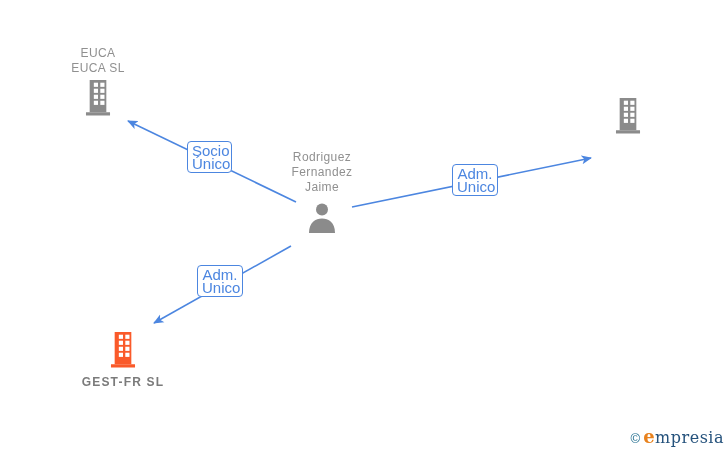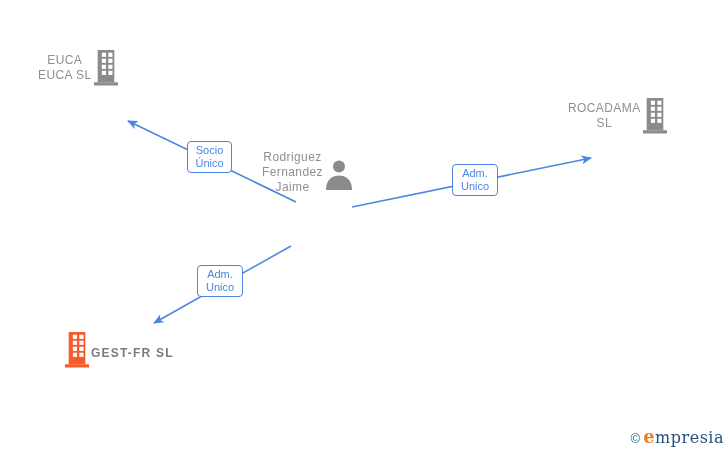--- a/index.html
+++ b/index.html
@@ -3,41 +3,41 @@
 <meta charset="utf-8">
 <style>
   html,body{margin:0;padding:0;background:#ffffff;}
   .canvas{
     position:relative;width:728px;height:450px;background:#ffffff;
     font-family:"Liberation Sans",sans-serif;overflow:hidden;
   }
   svg.edges{position:absolute;left:0;top:0;z-index:1;}
   svg.edges line{stroke:#4c86e0;stroke-width:1.6;}
   .node{
-    position:absolute;display:flex;flex-direction:row;align-items:center;
+    position:absolute;display:flex;flex-direction:column;align-items:center;
     z-index:2;cursor:pointer;
   }
   .node-label{
     font-size:12px;line-height:15px;color:#909090;text-align:center;
     letter-spacing:.4px;display:flex;flex-direction:column;
   }
   .node-label.bold{font-weight:bold;color:#7b7b7b;letter-spacing:1.2px;}
   .icon{display:block;margin-top:3px;}
   .icon.after{margin-top:0;margin-bottom:3px;}
   .gray{color:#8b8b8b;}
   .orange{color:#fa5a2a;}
   .node-euca{left:38px;top:46px;width:120px;}
   .node-rocadama{left:568px;top:94px;width:120px;}
   .node-person{left:262px;top:150px;width:120px;}
   .node-person .icon{margin-top:8px;}
   .node-gestfr{left:63px;top:331px;width:120px;}
   .chip{
     position:absolute;box-sizing:border-box;z-index:3;background:#ffffff;
     border:1px solid #4c86e0;border-radius:4px;color:#4c86e0;
-    font-size:11px;line-height:13px;text-align:center;padding:2px 4px;
+    font-size:15px;line-height:13px;text-align:center;padding:2px 4px;
     display:flex;flex-direction:column;justify-content:center;cursor:pointer;
   }
   .chip-socio{left:187px;top:141px;width:45px;min-height:31px;}
   .chip-adm-right{left:452px;top:164px;width:46px;min-height:31px;}
   .chip-adm-left{left:197px;top:265px;width:46px;min-height:31px;}
   .watermark{
     position:absolute;right:4px;bottom:3px;z-index:4;display:flex;
     align-items:baseline;gap:3px;cursor:pointer;
   }
   .watermark .copy{font-size:13px;color:#1c6a8c;}
@@ -92,24 +92,20 @@
       <span>EUCA SL</span>
     </div>
     <span class="icon gray">
       <svg width="28" height="37" viewBox="0 0 30 40">
           <use href="#bldg"></use>
         </svg>
     </span>
   </div>
 
   <div class="node node-rocadama">
-    <div class="node-label">
-      <span>ROCADAMA</span>
-      <span>SL</span>
-    </div>
     <span class="icon gray">
       <svg width="28" height="37" viewBox="0 0 30 40">
           <use href="#bldg"></use>
         </svg>
     </span>
   </div>
 
   <div class="node node-gestfr">
     <span class="icon after orange">
       <svg width="28" height="37" viewBox="0 0 30 40">

